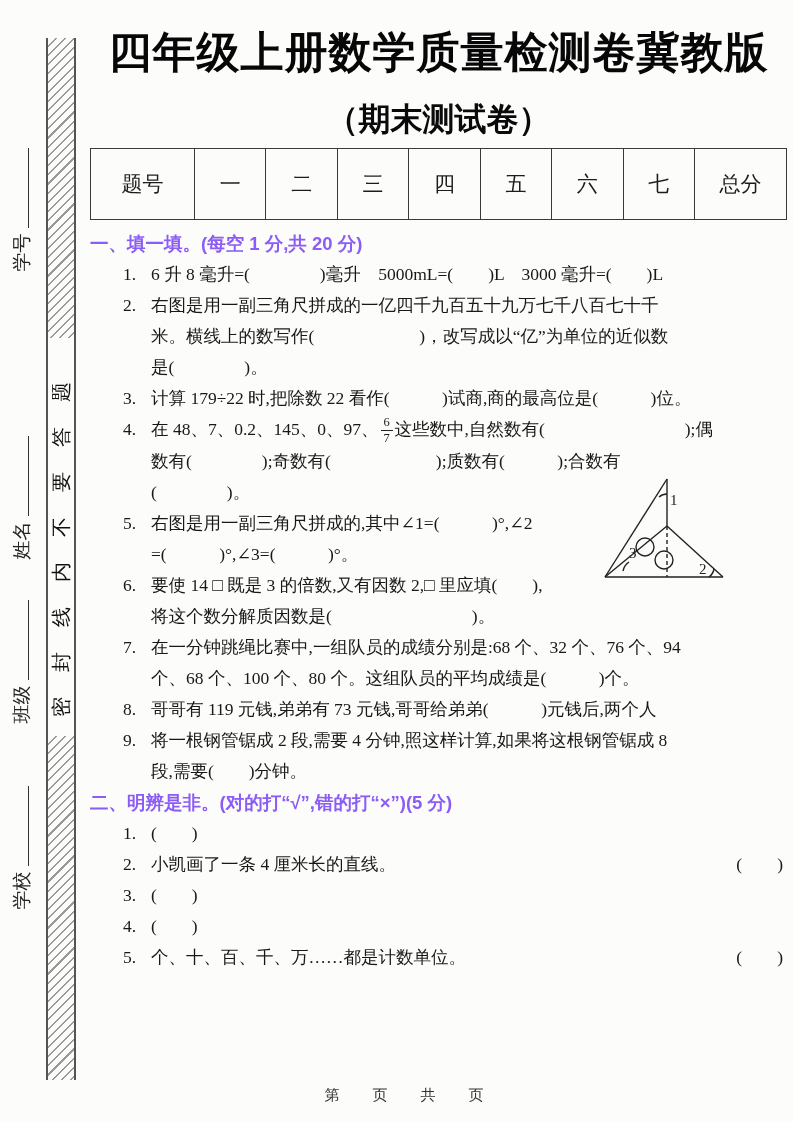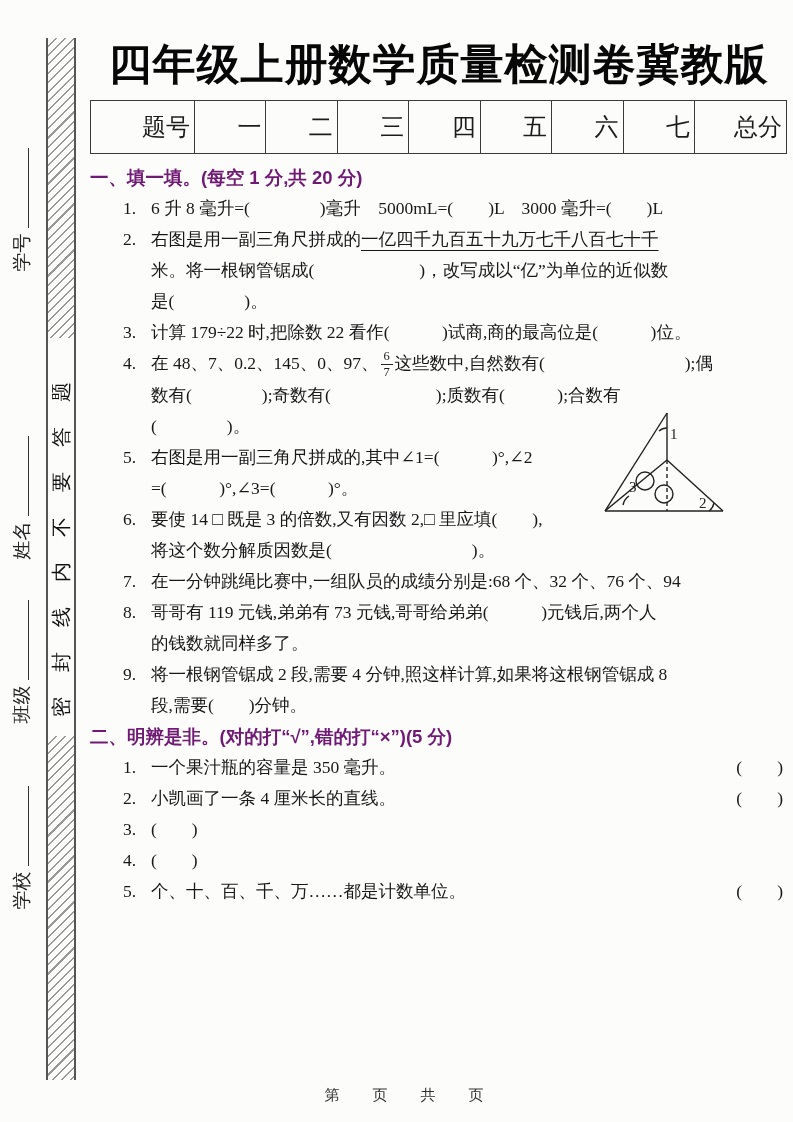--- a/index.html
+++ b/index.html
@@ -15,39 +15,39 @@
               display:flex;flex-direction:column;box-sizing:border-box;}
   .hatch{background:repeating-linear-gradient(135deg,rgba(0,0,0,0) 0 5px,#999 5px 6.5px);}
   .hatch-top{height:300px;}
   .hatch-bottom{flex:1;}
   .strip-mid{height:398px;position:relative;}
   .strip-text{position:absolute;left:50%;top:50%;transform:translate(-50%,-50%) rotate(-90deg);
               white-space:nowrap;font-size:20px;letter-spacing:25px;color:#111;
               font-family:"Liberation Sans","DejaVu Sans",sans-serif;}
 
   
-  .main{position:absolute;left:90px;top:12px;width:697px;}
+  .main{position:absolute;left:90px;top:0;width:697px;}
   .title{margin:24px 0 0;text-align:center;font-family:"Liberation Sans","DejaVu Sans",sans-serif;
          font-weight:900;font-size:43px;letter-spacing:1px;color:#070707;}
   .subtitle{margin:16px 0 0;text-align:center;font-family:"Liberation Sans","DejaVu Sans",sans-serif;
             font-weight:800;font-size:32px;color:#0a0a0a;}
   .info{margin-top:12px;text-align:right;font-size:18px;padding-right:2px;
         font-family:"Liberation Sans","DejaVu Sans",sans-serif;color:#141414;}
 
   table.score{border-collapse:collapse;width:100%;margin-top:6px;table-layout:fixed;}
-  table.score th,table.score td{border:1.6px solid #3a3a3a;height:44px;text-align:right;
-        font-size:24px;font-weight:400;padding:4px;}
+  table.score th,table.score td{border:1.6px solid #3a3a3a;height:44px;text-align:center;
+        font-size:21px;font-weight:400;padding:13px;}
 
   .content{position:relative;margin-top:8px;font-size:17.5px;line-height:31px;color:#181818;}
-  .sec-h{font-weight:700;font-size:18.5px;font-family:"Liberation Sans","DejaVu Sans",sans-serif;color:#701a75;}
+  .sec-h{font-weight:700;font-size:18.5px;font-family:"Liberation Sans","DejaVu Sans",sans-serif;color:#8b5cf6;}
   .ql-first{display:flex;padding-left:33px;}
   .qnum{flex:0 0 28px;}
   .qtext{flex:1;}
   .ql-cont{padding-left:61px;}
-  .ul{text-decoration:underline;text-underline-offset:5px;}
+  .ul{text-underline-offset:5px;}
   .frac{display:inline-flex;flex-direction:column;align-items:center;font-size:12.5px;
         line-height:1.05;vertical-align:middle;margin:0 2px;}
   .frac .bar{display:block;width:12px;border-top:1.3px solid #222;margin:1px 0;}
 
   .tf{display:flex;padding-left:33px;}
   .tf .tfnum{flex:0 0 28px;}
   .tf .tftext{flex:1;}
   .tf .tfans{padding-right:4px;}
 
   .figure{position:absolute;left:505px;top:246px;width:150px;height:122px;}
@@ -81,20 +81,21 @@
   <div class="seal-strip">
     <div class="hatch hatch-top"></div>
     <div class="strip-mid">
       <div class="strip-text">密封线内不要答题</div>
     </div>
     <div class="hatch hatch-bottom"></div>
   </div>
 
   <div class="main">
     <h1 class="title">四年级上册数学质量检测卷冀教版</h1>
+    <h2 class="subtitle">（期末测试卷）</h2>
 
     <table class="score">
       <colgroup>
         <col style="width:104px">
           <col>
           <col>
           <col>
           <col>
           <col>
           <col>
@@ -125,21 +126,21 @@
           <span class="qnum">1.</span>
           <span class="qtext">6 升 8 毫升=(　　　　)毫升　5000mL=(　　)L　3000 毫升=(　　)L</span>
         </div>
       </div>
 
       <div>
         <div class="ql-first">
           <span class="qnum">2.</span>
           <span class="qtext"><span>右图是用一副三角尺拼成的</span><span class="ul">一亿四千九百五十九万七千八百七十千</span></span>
         </div>
-        <div class="ql-cont">米。将一根钢管锯成(　　　　　　)，改写成以“亿”为单位的近似数</div>
+        <div class="ql-cont">米。横线上的数写作(　　　　　　)，改写成以“亿”为单位的近似数</div>
         <div class="ql-cont">是(　　　　)。</div>
       </div>
 
       <div>
         <div class="ql-first">
           <span class="qnum">3.</span>
           <span class="qtext">计算 179÷22 时,把除数 22 看作(　　　)试商,商的最高位是(　　　)位。</span>
         </div>
       </div>
 
@@ -170,28 +171,28 @@
           <span class="qtext">要使 14 □ 既是 3 的倍数,又有因数 2,□ 里应填(　　),</span>
         </div>
         <div class="ql-cont">将这个数分解质因数是(　　　　　　　　)。</div>
       </div>
 
       <div>
         <div class="ql-first">
           <span class="qnum">7.</span>
           <span class="qtext">在一分钟跳绳比赛中,一组队员的成绩分别是:68 个、32 个、76 个、94</span>
         </div>
+        <div class="ql-cont">个、68 个、100 个、80 个。这组队员的平均成绩是(　　　)个。</div>
       </div>
 
       <div>
         <div class="ql-first">
           <span class="qnum">8.</span>
           <span class="qtext">哥哥有 119 元钱,弟弟有 73 元钱,哥哥给弟弟(　　　)元钱后,两个人</span>
         </div>
-        <div class="ql-cont">的钱数就同样多了。</div>
       </div>
 
       <div>
         <div class="ql-first">
           <span class="qnum">9.</span>
           <span class="qtext">将一根钢管锯成 2 段,需要 4 分钟,照这样计算,如果将这根钢管锯成 8</span>
         </div>
         <div class="ql-cont">段,需要(　　)分钟。</div>
       </div>
 
@@ -211,21 +212,20 @@
           <text x="75" y="31" font-size="15" fill="#222" stroke="none" font-family="Liberation Serif, serif">1</text>
           <text x="34" y="84" font-size="15" fill="#222" stroke="none" font-family="Liberation Serif, serif">3</text>
           <text x="104" y="100" font-size="15" fill="#222" stroke="none" font-family="Liberation Serif, serif">2</text>
         </svg>
       </div>
 
       <div class="sec-h">二、明辨是非。(对的打“√”,错的打“×”)(5 分)</div>
 
       <div class="tf">
         <span class="tfnum">1.</span>
-        <span class="tftext">一个果汁瓶的容量是 350 毫升。</span>
         <span class="tfans">(　　)</span>
       </div>
       <div class="tf">
         <span class="tfnum">2.</span>
         <span class="tftext">小凯画了一条 4 厘米长的直线。</span>
         <span class="tfans">(　　)</span>
       </div>
       <div class="tf">
         <span class="tfnum">3.</span>
         <span class="tfans">(　　)</span>

